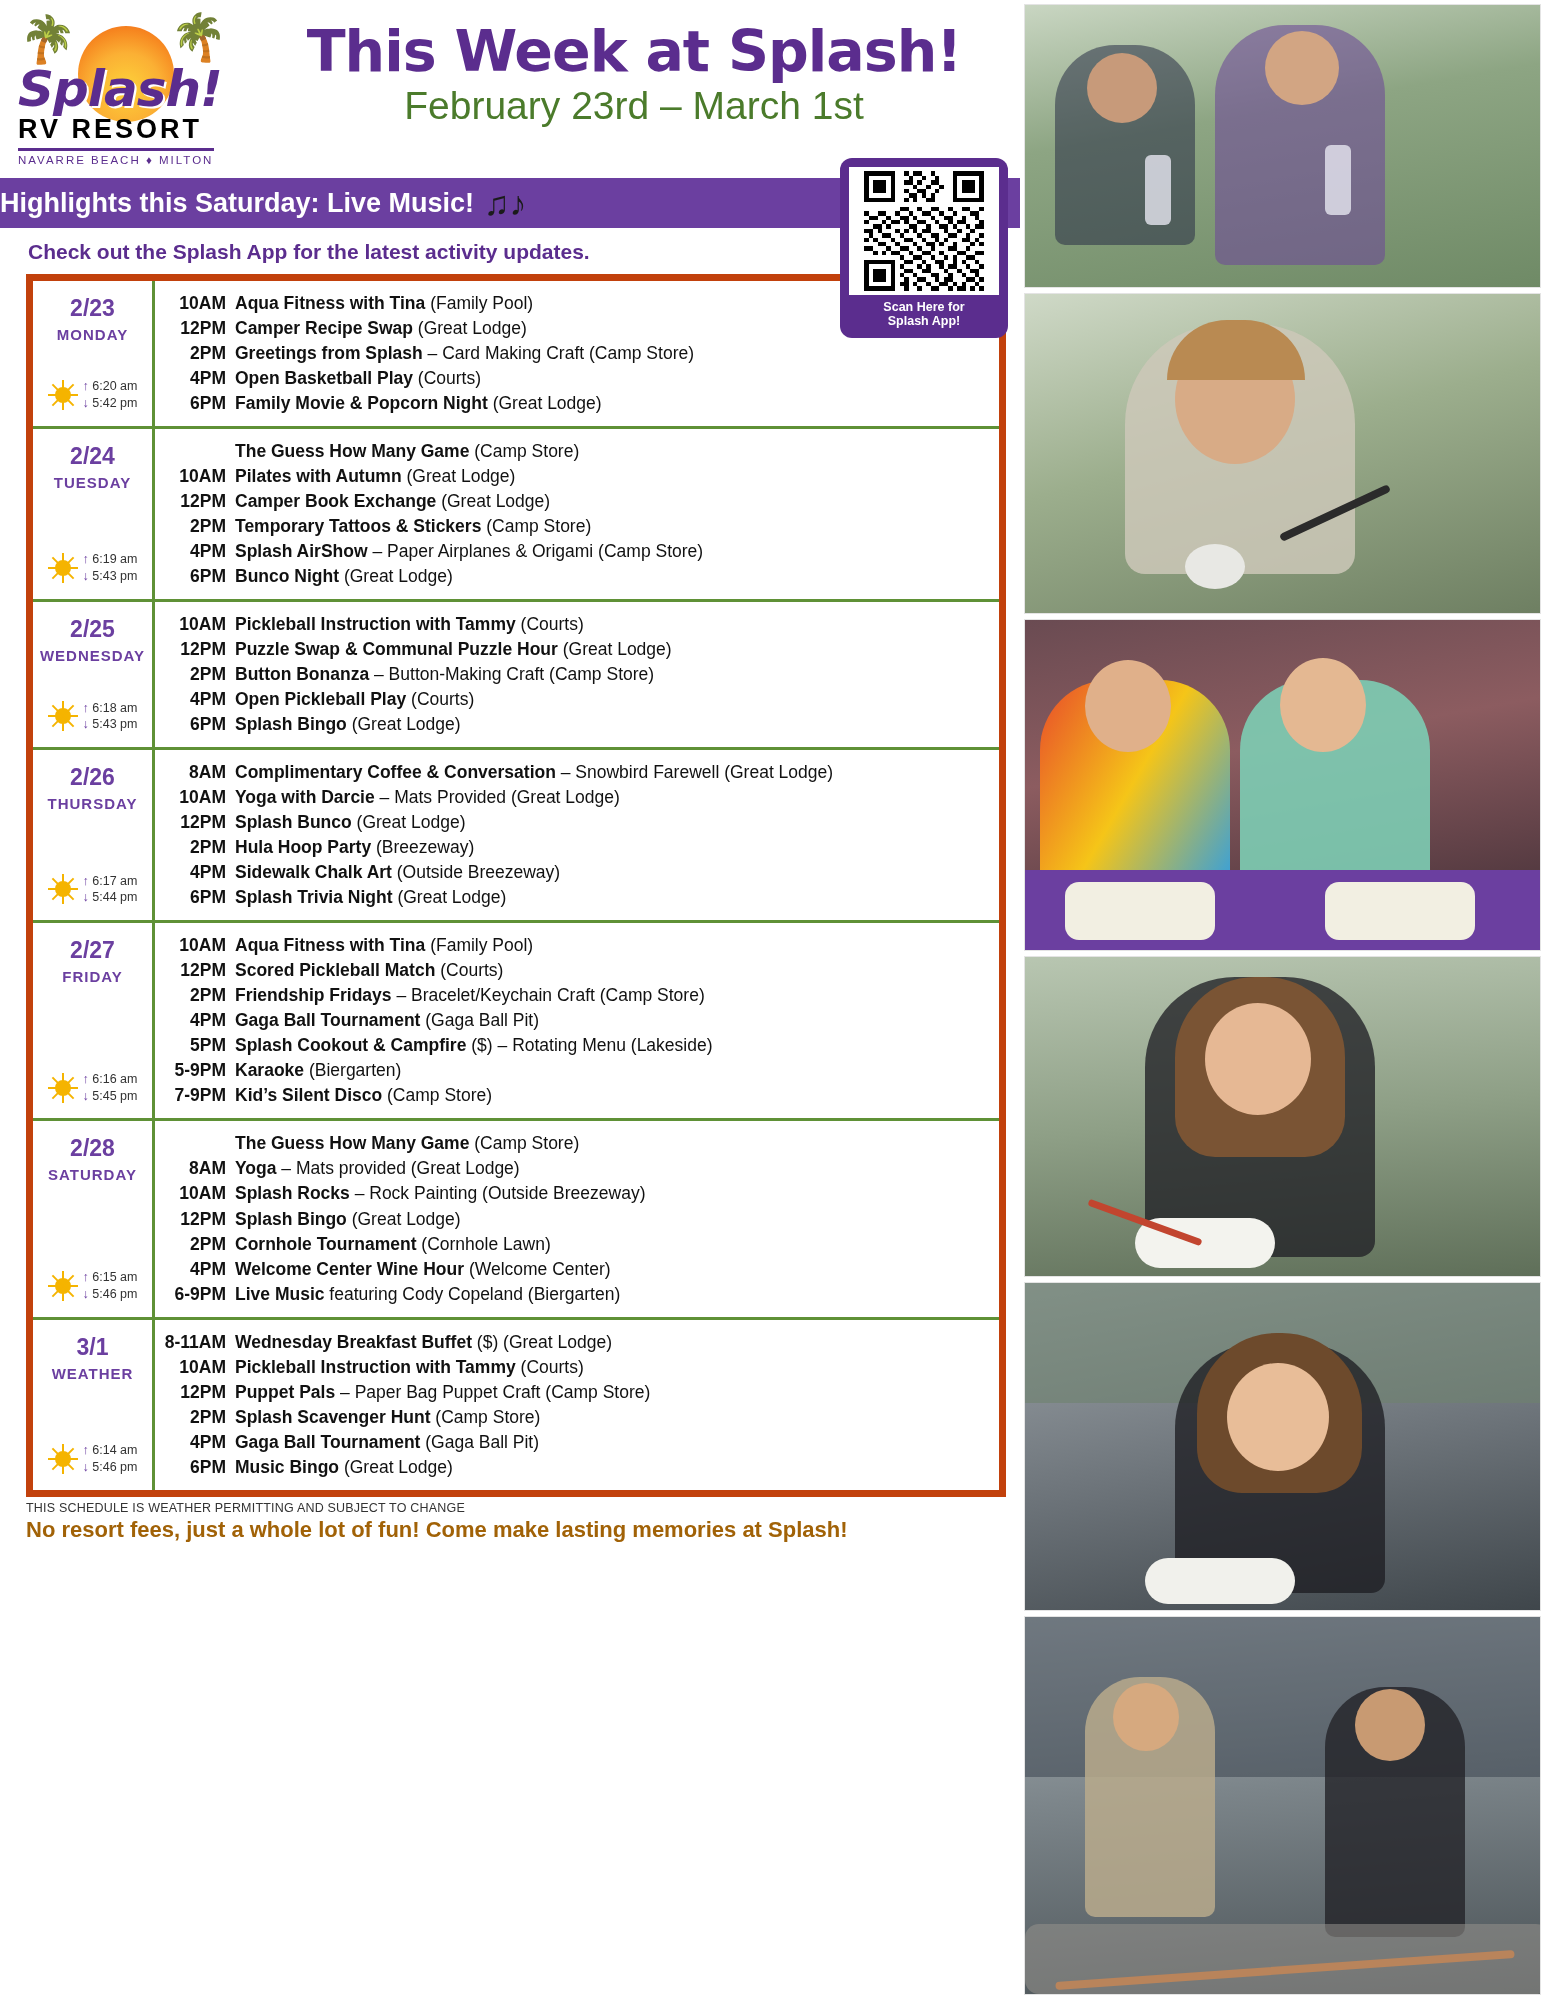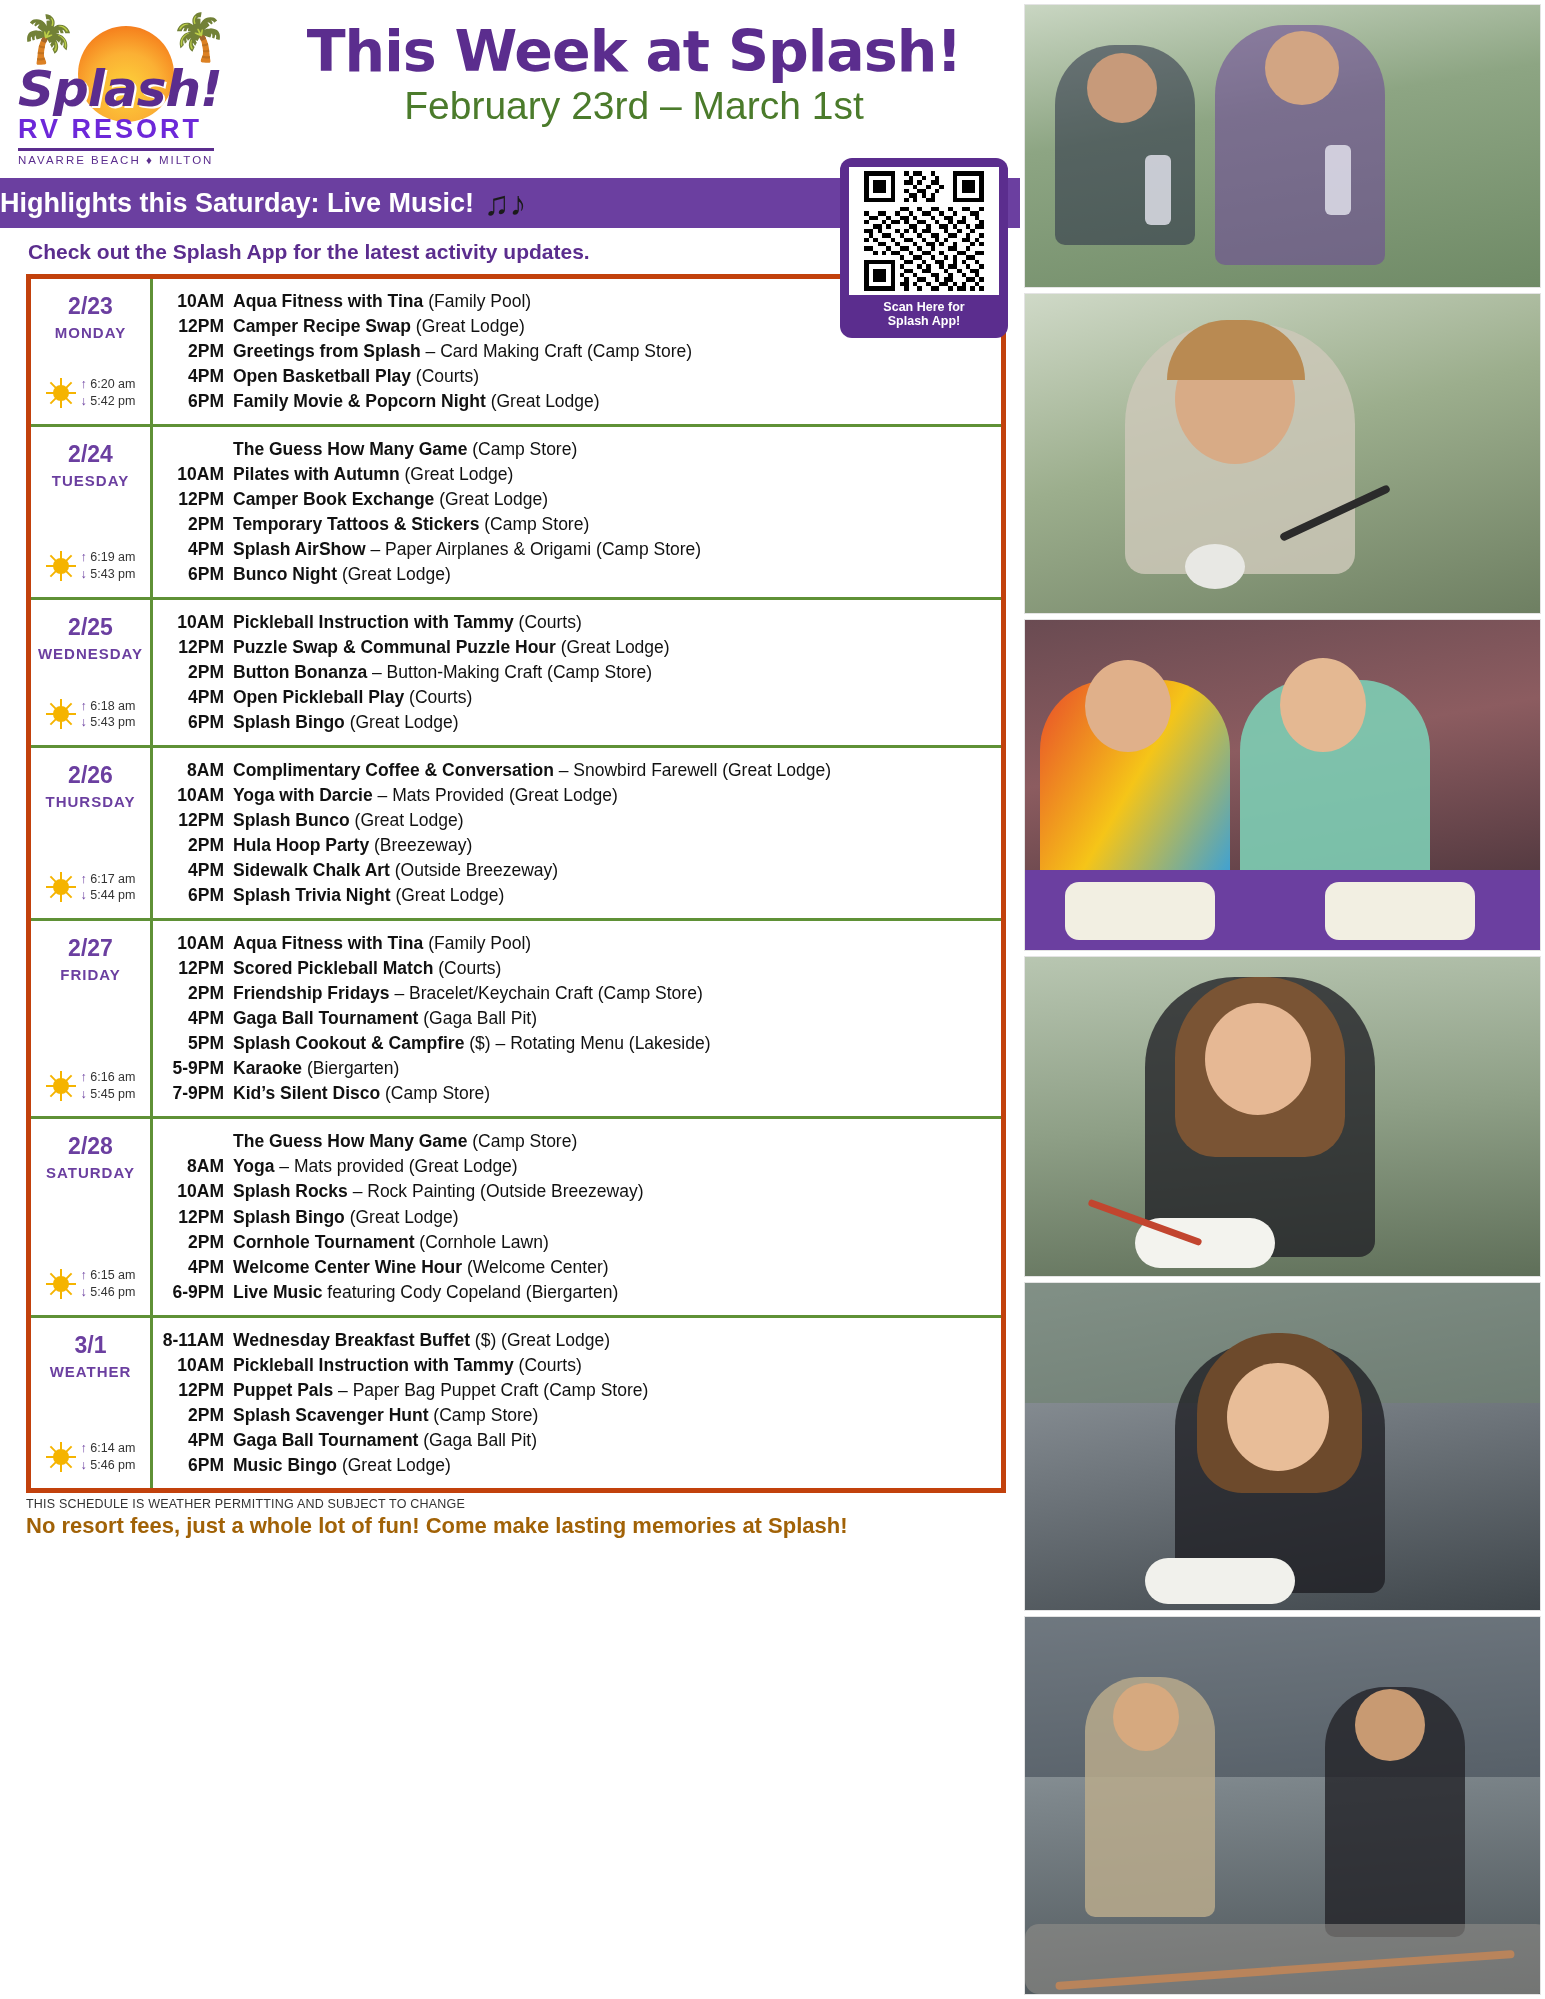--- a/index.html
+++ b/index.html
@@ -23,21 +23,21 @@
     background: radial-gradient(circle at 50% 65%, #fdd23a 0%, #fbb034 45%, #f6851f 75%, #ef5b25 100%);
   }
   .palm { position:absolute; font-size:46px; color:#2e7d32; }
   .palm.l { left:20px; top:4px; transform: scaleX(-1); }
   .palm.r { left:170px; top:2px; }
   .logo-word {
     position:relative; z-index:3; font-family:"DejaVu Sans", sans-serif;
     font-weight:bold; font-style:italic; font-size:50px; color:#5b2d8e;
     letter-spacing:-1px; margin-top:38px; text-shadow: 2px 2px 0 #ffffff;
   }
-  .logo-rv { position:relative; z-index:3; font-weight:bold; font-size:27px; color:#6d28d9; letter-spacing:3px; margin-top:-4px; }
+  .logo-rv { position:relative; z-index:3; font-weight:bold; font-size:27px; color:#000000; letter-spacing:3px; margin-top:-4px; }
   .logo-rule { position:relative; z-index:3; height:3px; background:#5b2d8e; width:196px; margin:3px 0 3px 0; }
   .logo-sub { position:relative; z-index:3; font-size:11.5px; color:#5b2d8e; letter-spacing:2px; font-weight:normal; }
   .logo-sub .pin { color:#5b2d8e; }
 
   .titles { flex:1; text-align:center; padding-top:14px; }
   .title-main {
     font-family:"DejaVu Sans", sans-serif; font-weight:bold; font-size:57px; color:#5b2d8e; line-height:1.05;
     letter-spacing:-1px;
   }
   .title-dates { font-size:39px; color:#4b7b2b; margin-top:2px; font-weight:normal; }
@@ -51,21 +51,21 @@
 
   
   .hl-bar {
     background:#6b3fa0; color:#ffffff; height:50px; display:flex; align-items:center;
     font-size:27px; font-weight:bold; position:relative;
   }
   .notes { font-size:17px; color:#5b2d8e; }
   .subnote { padding:12px 0 10px 28px; font-size:21px; font-weight:bold; color:#5b2d8e; }
 
   
-  .schedule { border:5px solid #c2410c; margin:0 14px 0 26px; }
+  .schedule { border:7px solid #c2410c; margin:0 14px 0 26px; }
   .day {
     display:flex; border-bottom:3px solid #5f9136; min-height:100px;
   }
   .day:last-child { border-bottom:none; }
   .daycol {
     width:122px; border-right:3px solid #5f9136; text-align:center; padding:16px 4px 8px 4px;
     display:flex; flex-direction:column;
   }
   .date { font-size:23px; font-weight:bold; color:#6b3fa0; line-height:1; }
   .dow { font-size:15px; font-weight:bold; color:#6b3fa0; letter-spacing:1px; margin-top:6px; }

